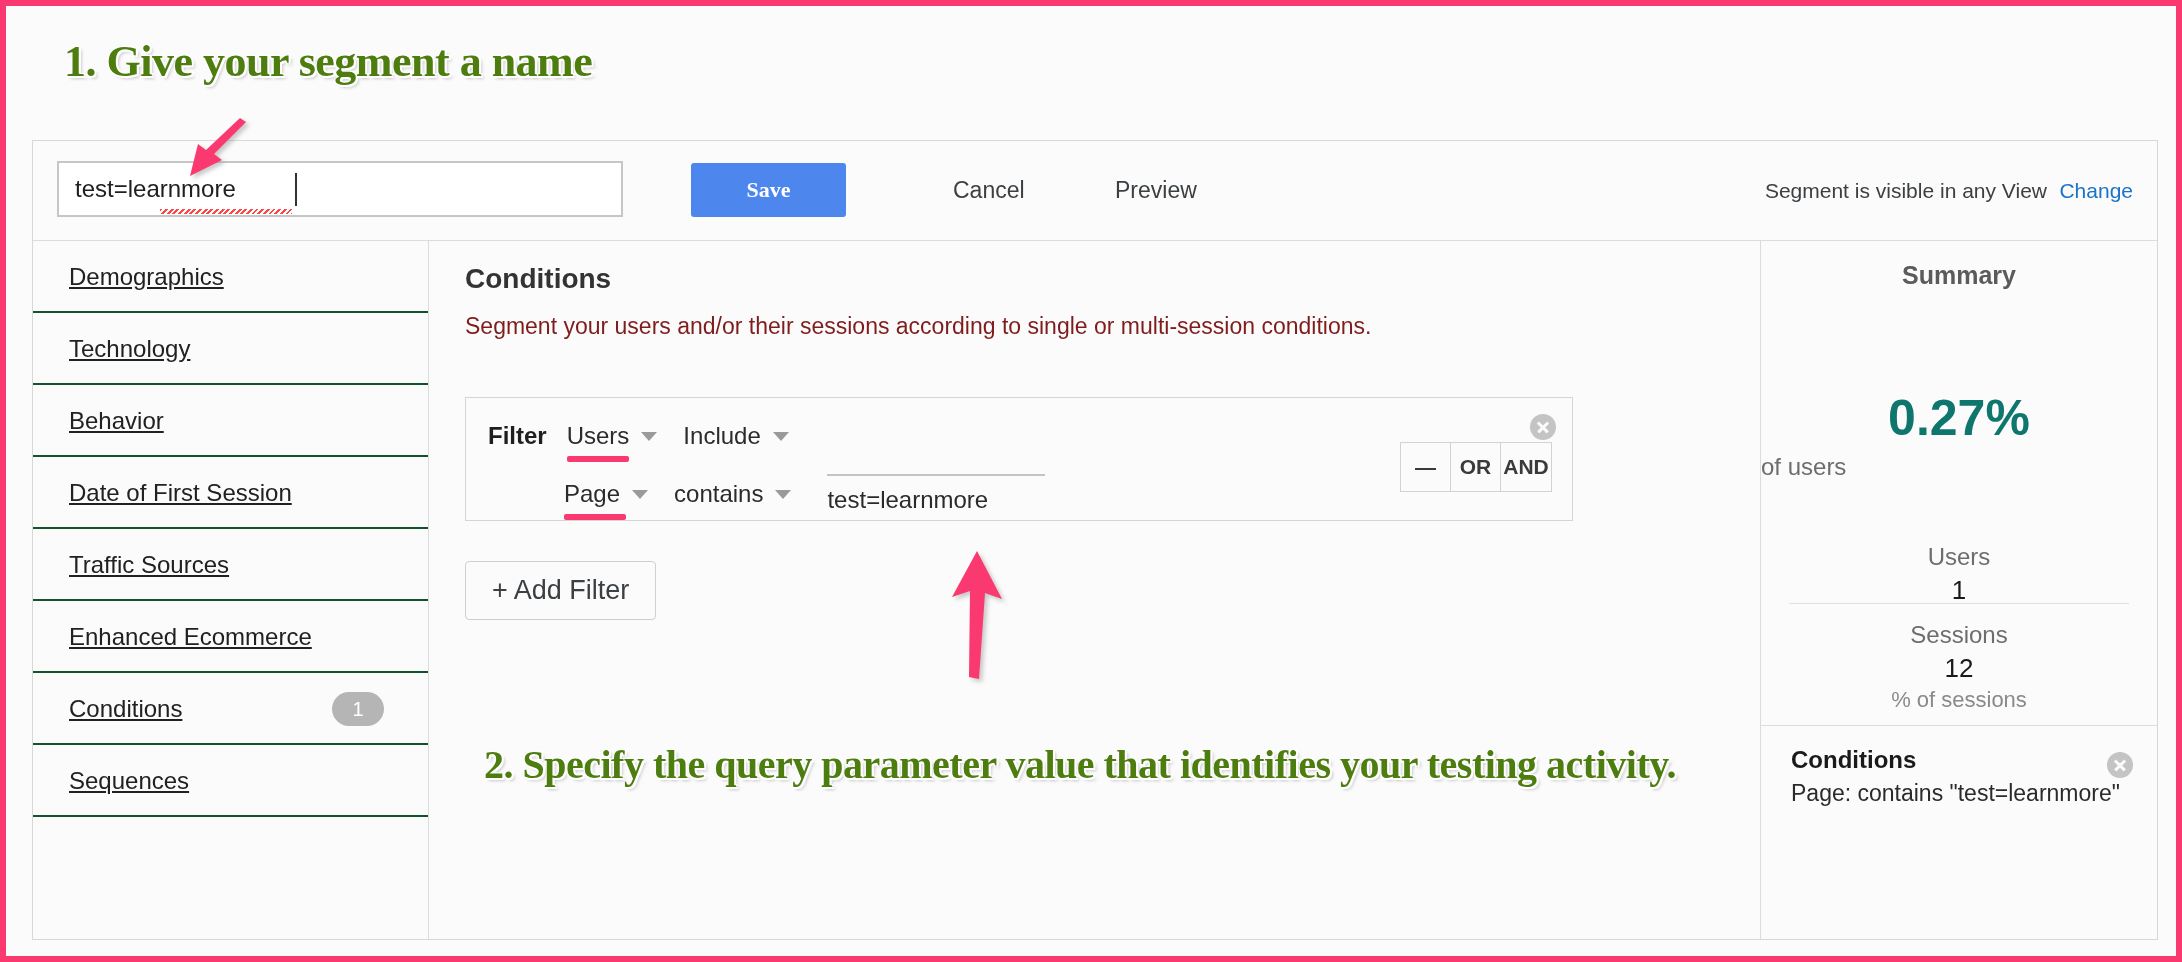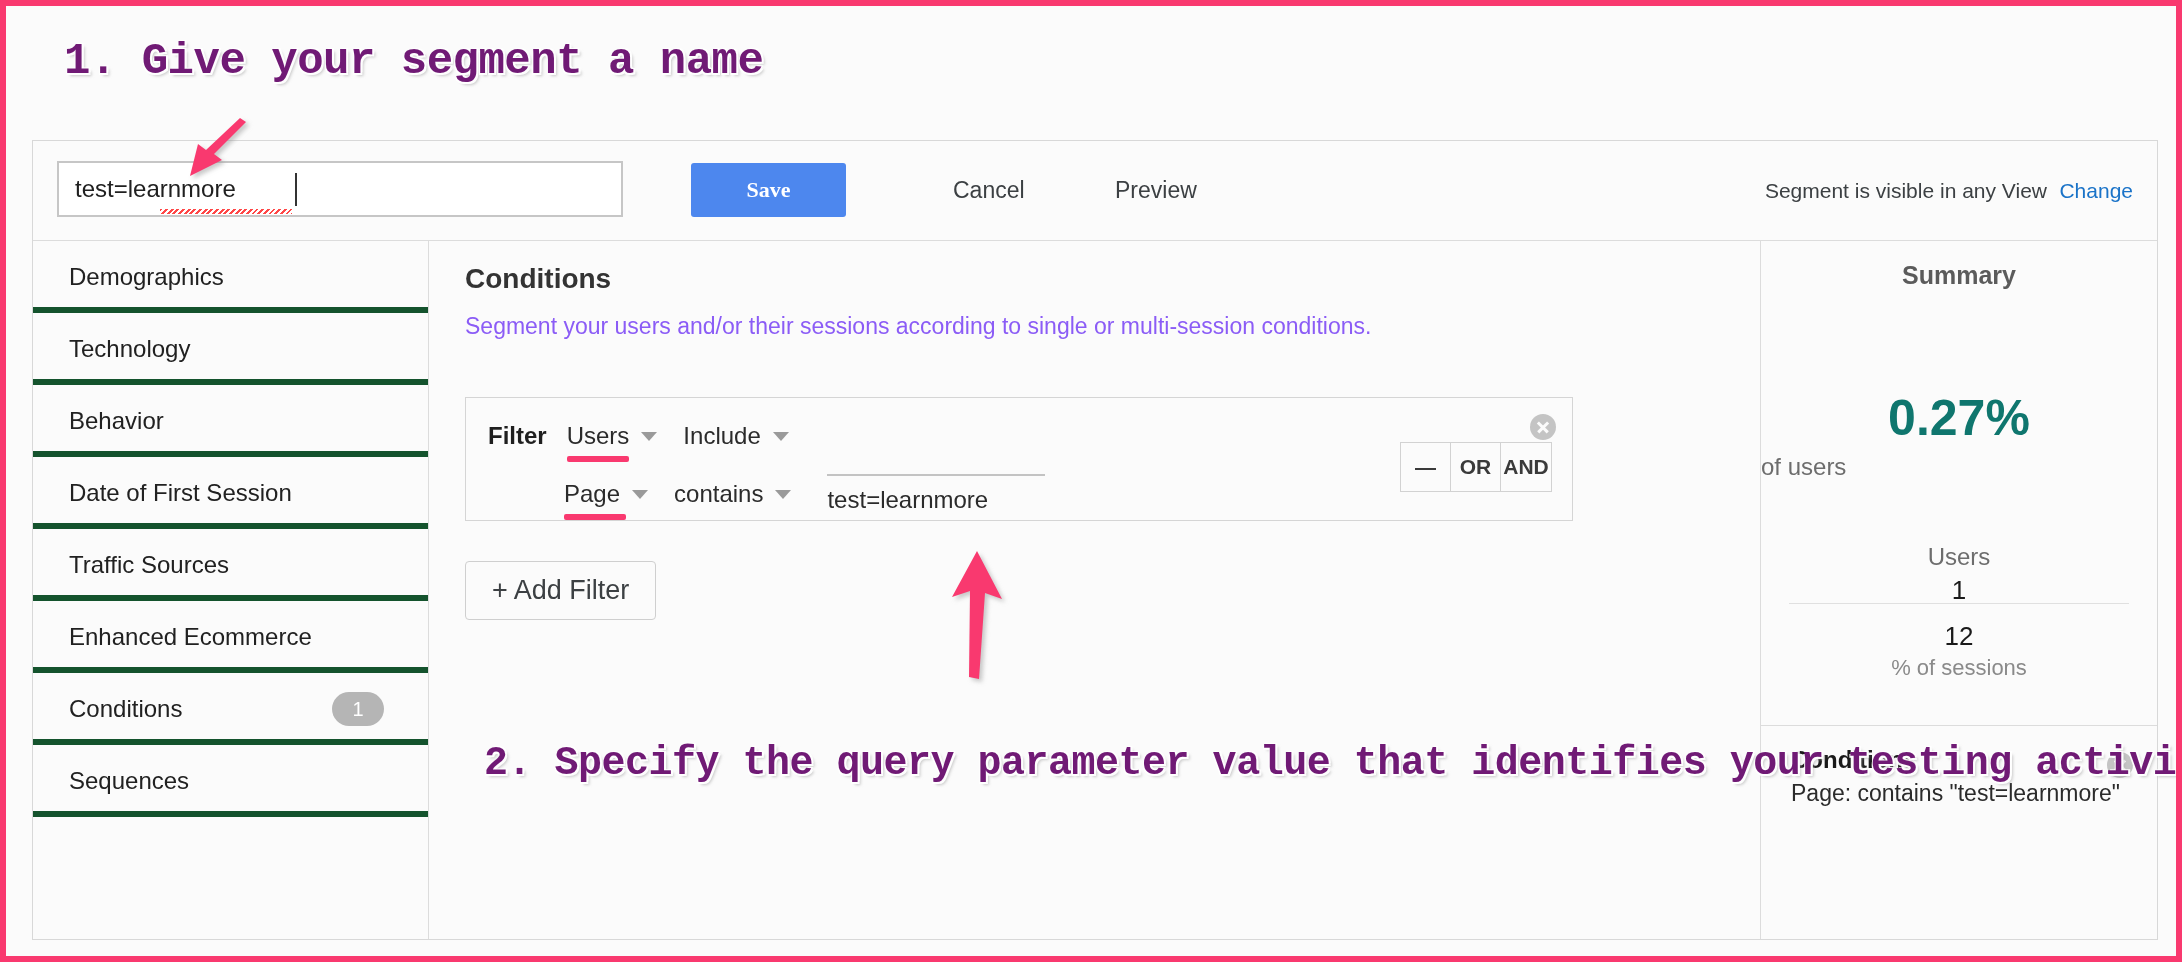--- a/index.html
+++ b/index.html
@@ -18,23 +18,23 @@
     height: 962px;
     background: #fbfbfb;
     box-sizing: border-box;
     border: 6px solid #f9396f;
     overflow: hidden;
   }
 
   
   .annot-text {
     position: absolute;
-    color: #701a75;
-    font-weight: bold;
-    font-family: Liberation Mono, monospace;
+    color: #4d7c0f;
+    font-weight: bold;
+    font-family: Liberation Serif, serif;
     letter-spacing: -0.5px;
     text-shadow:
        2px 2px 0 rgba(255,255,255,0.95),
       -1px 2px 0 rgba(255,255,255,0.95),
        2px -1px 0 rgba(255,255,255,0.9),
        3px 3px 3px rgba(160,160,160,0.55);
     white-space: nowrap;
     z-index: 40;
     pointer-events: none;
   }
@@ -160,25 +160,26 @@
     box-sizing: border-box;
     position: relative;
     background: #fbfbfb;
   }
   .side-item {
     height: 72px;
     line-height: 72px;
     padding-left: 36px;
     font-size: 24px;
     color: #212121;
-    border-bottom: 6px solid #14532d;
+    border-bottom: 2px solid #14532d;
     box-sizing: border-box;
     cursor: pointer;
     position: relative;
     white-space: nowrap;
+    text-decoration: underline;
   }
   .side-group-label {
     height: 70px;
     line-height: 86px;
     padding-left: 36px;
     font-size: 23px;
     color: #9b9b9b;
     border-bottom: 1px solid #dcdcdc;
     box-sizing: border-box;
     background: #fbfbfb;
@@ -214,21 +215,21 @@
     top: 22px;
     font-size: 28px;
     font-weight: bold;
     color: #333;
   }
   #cond-desc {
     position: absolute;
     left: 36px;
     top: 72px;
     font-size: 23px;
-    color: #8b5cf6;
+    color: #7f1d1d;
   }
 
   #filter-card {
     position: absolute;
     left: 36px;
     top: 156px;
     width: 1108px;
     height: 124px;
     border: 1px solid #d5d5d5;
     background: #fbfbfb;
@@ -568,20 +569,21 @@
         <div id="summary-pct-label">of users</div>
 
         <div class="sum-metric" id="metric-users">
           <div class="m-name">Users</div>
           <div class="m-val">1</div>
         </div>
 
         <div id="sum-divider"></div>
 
         <div class="sum-metric" id="metric-sessions">
+          <div class="m-name">Sessions</div>
           <div class="m-val">12</div>
           <div class="m-sub">% of sessions</div>
         </div>
 
         <div id="sum-cond-block">
           <div id="sum-cond-title">Conditions</div>
           <div id="sum-cond-detail">Page: contains "test=learnmore"</div>
           <div id="sum-cond-close" class="close-circle"></div>
         </div>
       </div>

